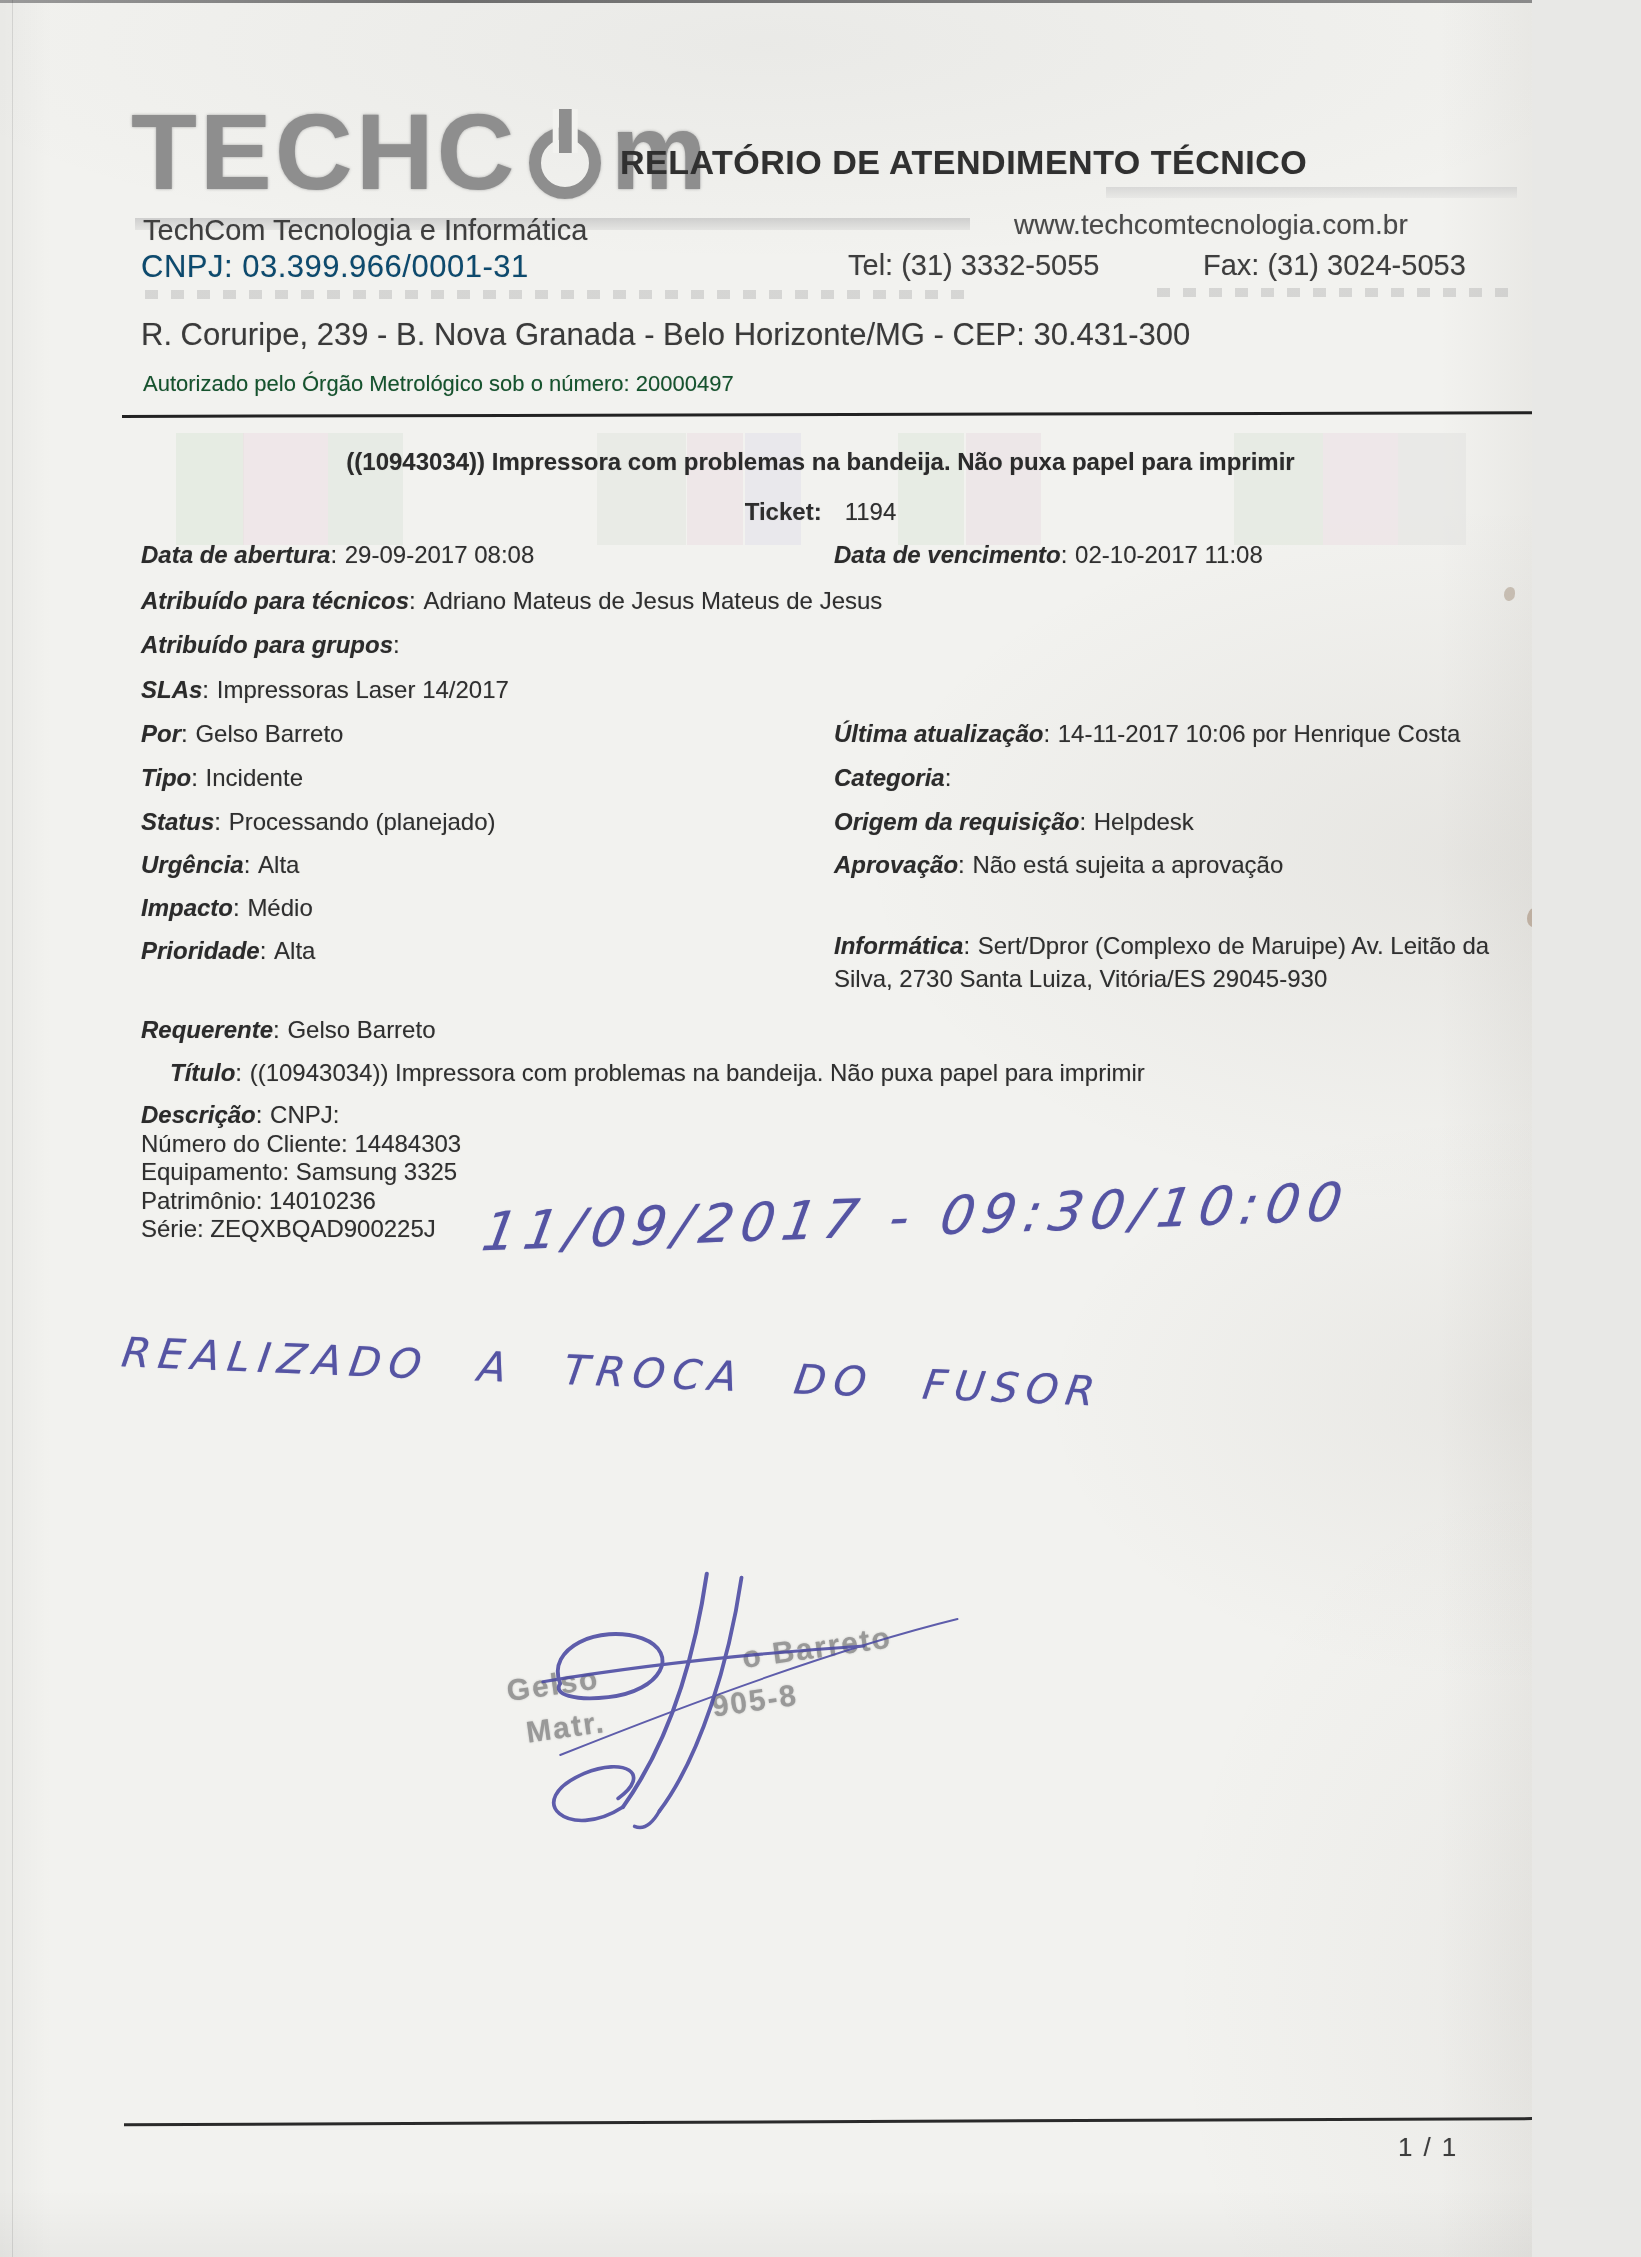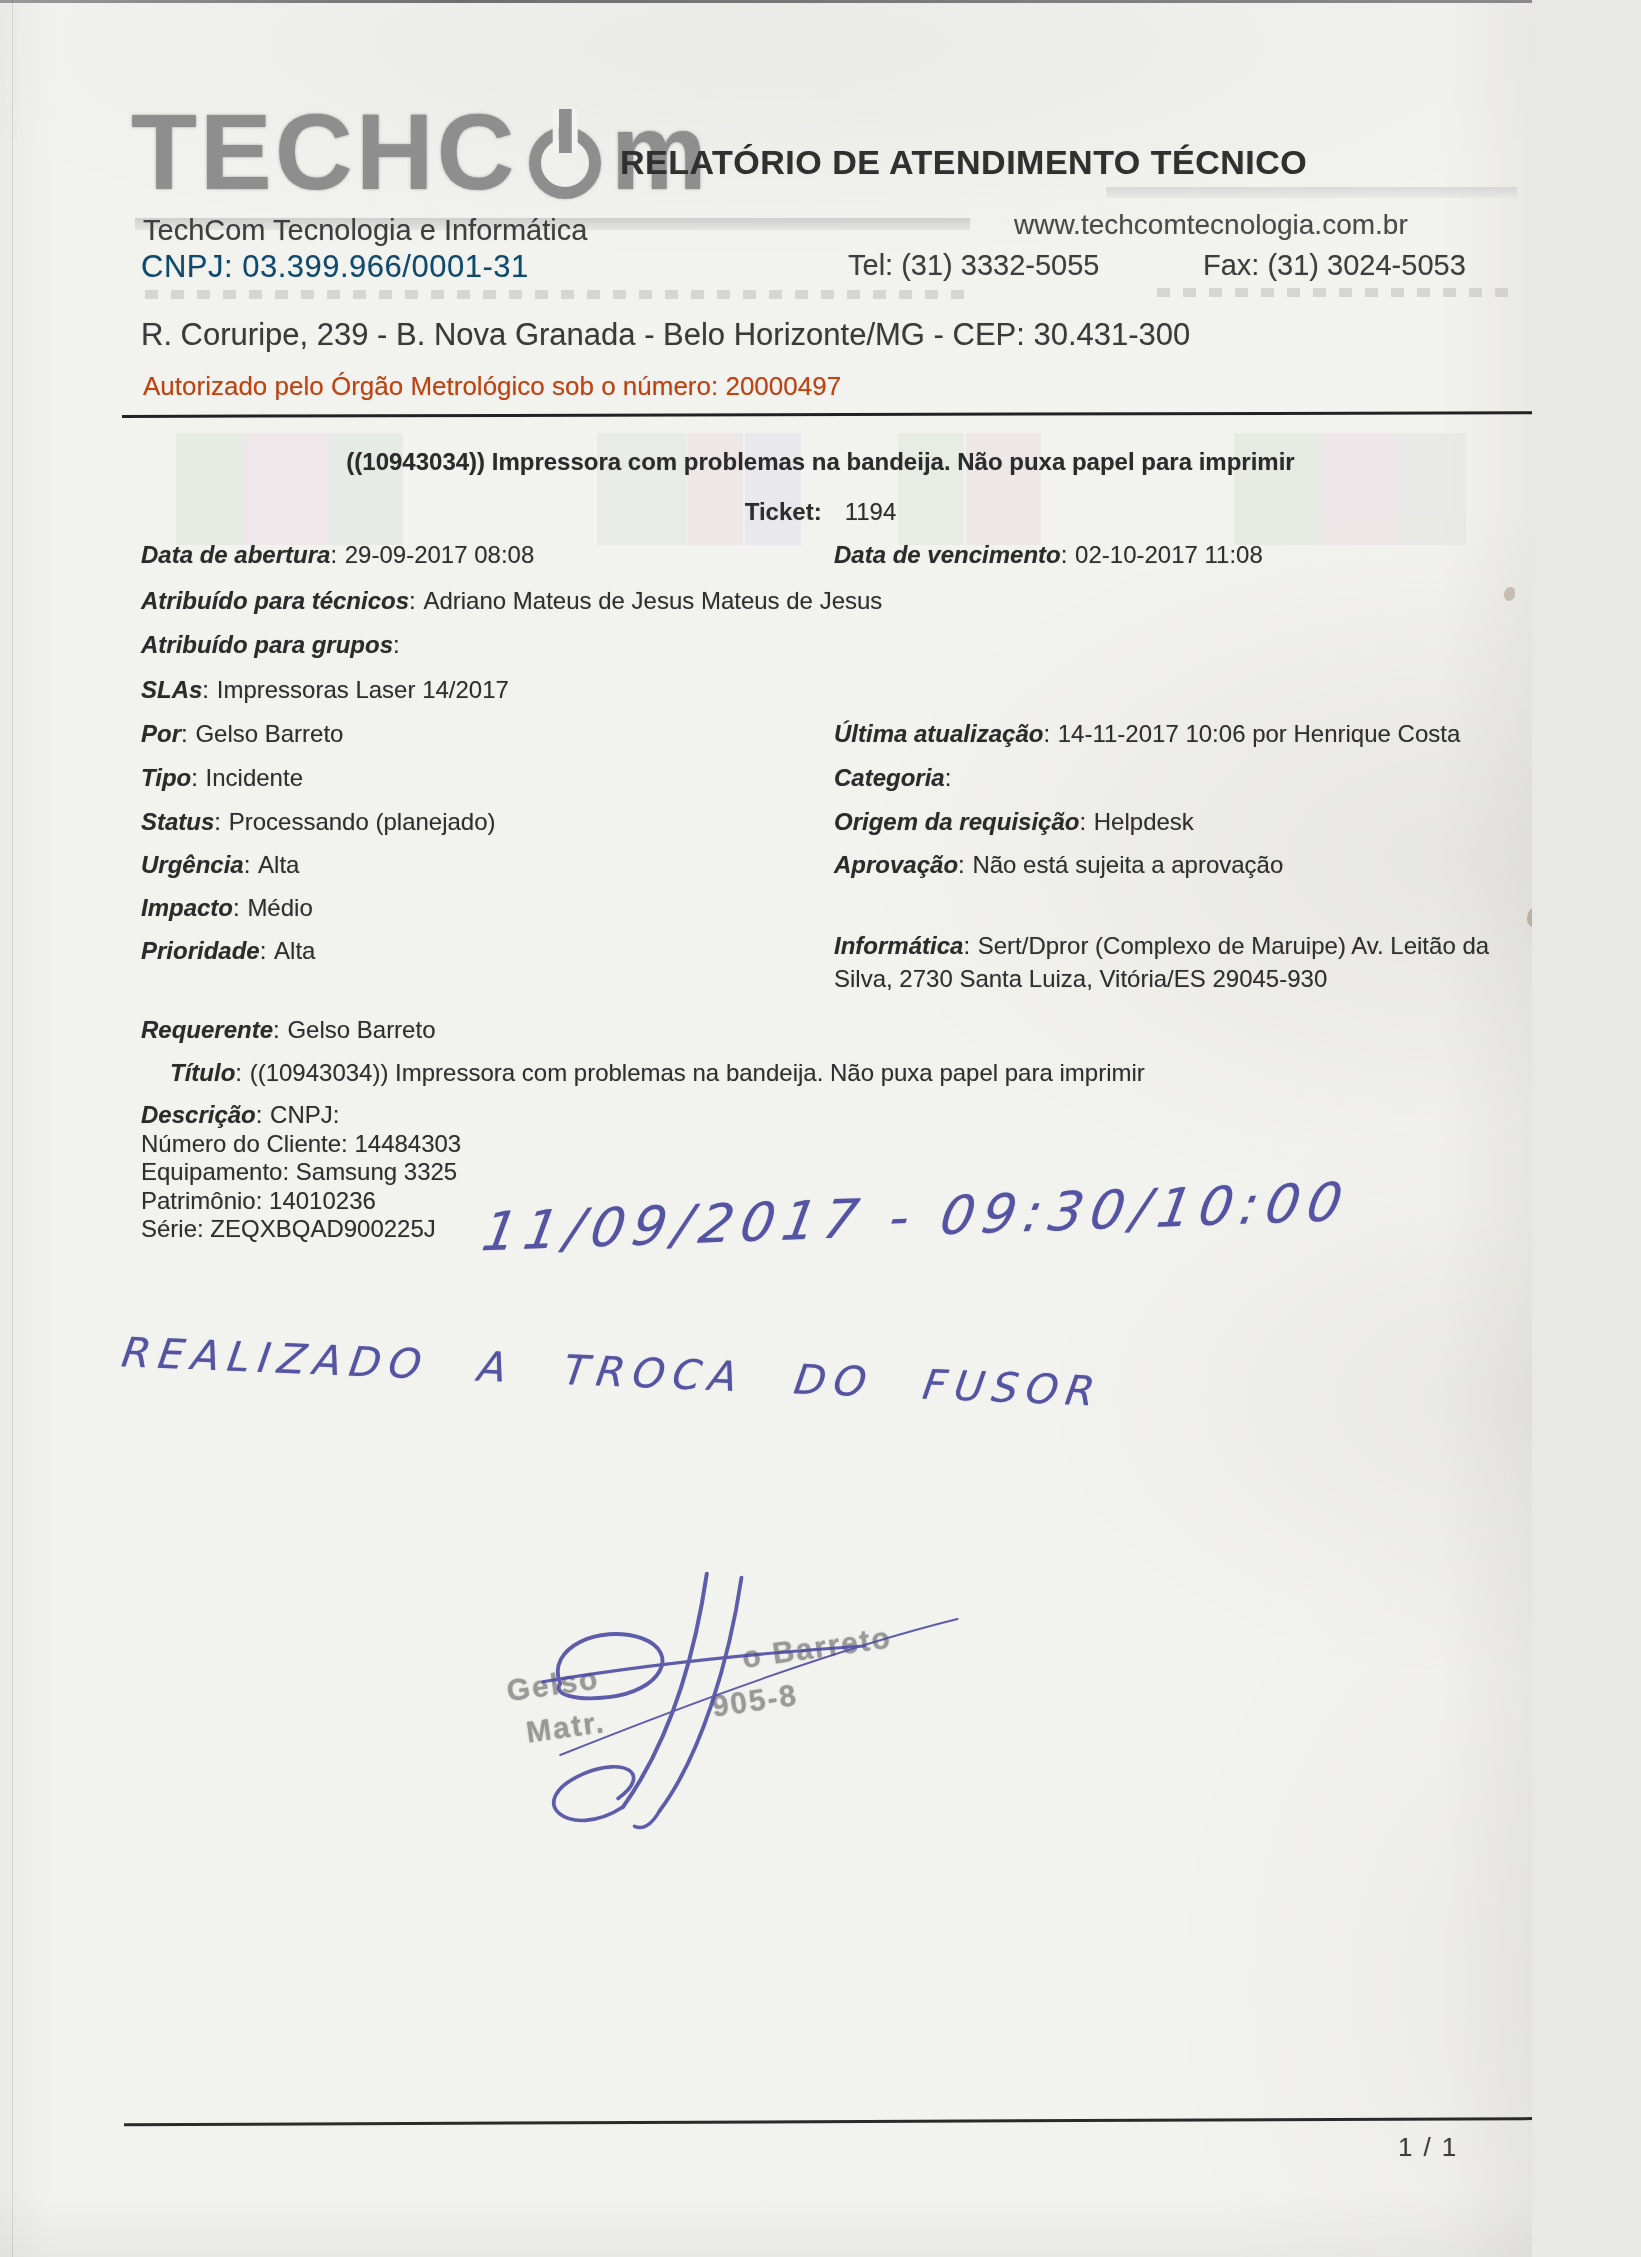--- a/index.html
+++ b/index.html
@@ -41,21 +41,21 @@
     background:linear-gradient(180deg,#c9c9c9,#e3e3e1);}
   .report-title{position:absolute;left:620px;top:143px;font-size:34px;font-weight:700;color:#303030;letter-spacing:0.5px;}
   .company{position:absolute;left:143px;top:214px;font-size:29px;color:#3e3e3e;}
   .cnpj{position:absolute;left:141px;top:249px;font-size:31px;color:#0c4a6e;letter-spacing:0.5px;}
   .website{position:absolute;left:1014px;top:209px;font-size:28px;color:#4a4a4a;}
   .tel{position:absolute;left:848px;top:249px;font-size:29px;color:#3e3e3e;}
   .fax{position:absolute;left:1203px;top:249px;font-size:29px;color:#3e3e3e;}
   .dash-strip{position:absolute;height:8.7px;opacity:.40;
     background:repeating-linear-gradient(90deg,#ababab 0 12.6px,transparent 12.6px 26px);}
   .address{position:absolute;left:141px;top:317px;font-size:31px;color:#3a3a3a;}
-  .authorization{position:absolute;left:143px;top:371px;font-size:26px;color:#c2410c;text-align:center;}
+  .authorization{position:absolute;left:143px;top:371px;font-size:22px;color:#14532d;text-align:center;}
   .rule{position:absolute;background:#222;height:2.9px;}
   .rule.hdr{left:122px;top:413px;width:1495px;transform:rotate(-.15deg);}
   .rule.ftr{left:124px;top:2120px;width:1495px;transform:rotate(-.25deg);background:#2a2a2a;}
 
   
   .band{position:absolute;top:433px;height:112px;opacity:.55;}
 
   .summary-title{position:absolute;left:0;top:448px;width:1641px;text-align:center;
     font-size:24px;font-weight:700;color:#2b2b2b;}
   .ticket-line{position:absolute;left:0;top:498px;width:1641px;text-align:center;font-size:24px;color:#2e2e2e;}

